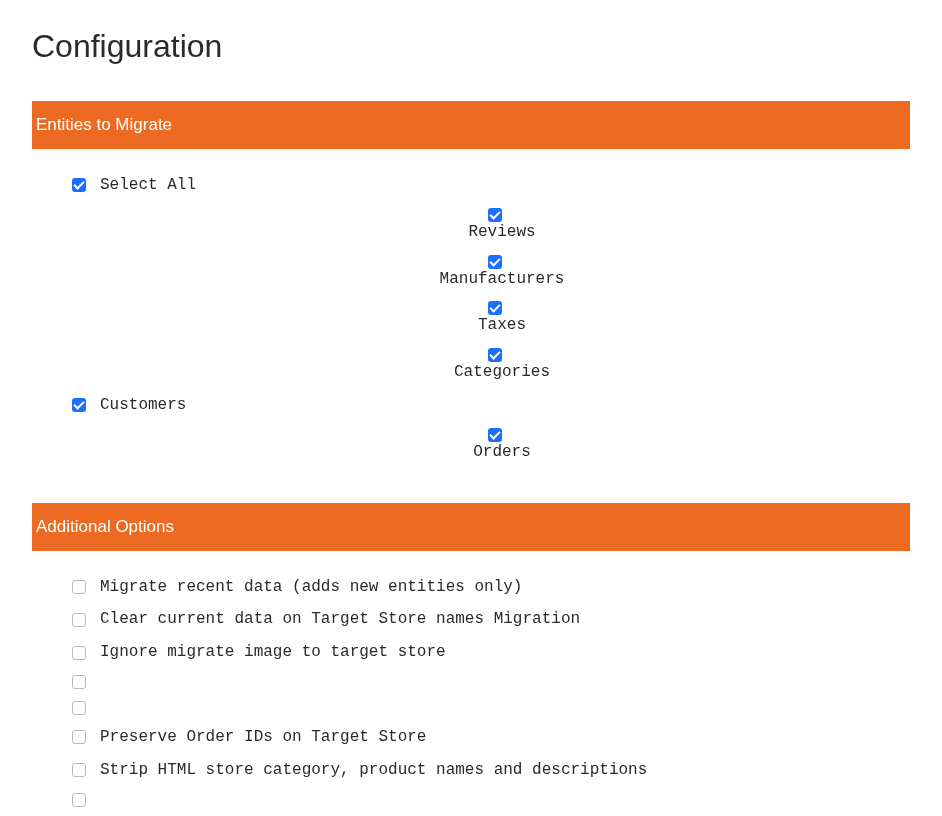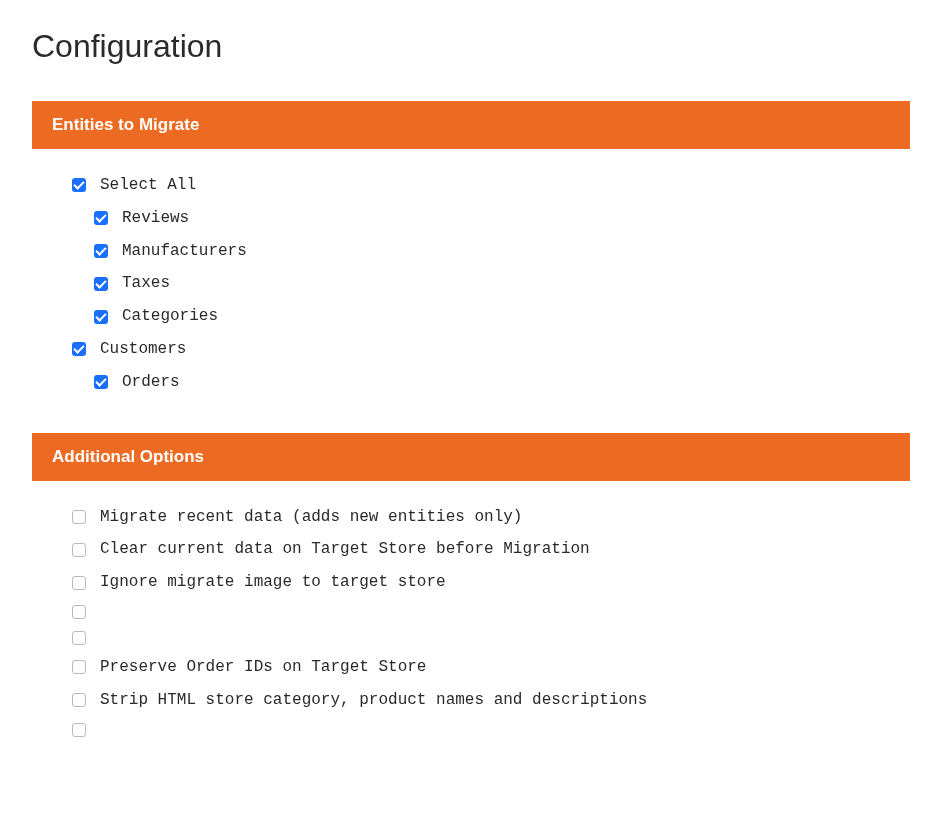--- a/index.html
+++ b/index.html
@@ -18,40 +18,40 @@
     h1.page-title {
       font-size: 32px;
       font-weight: 400;
       color: #2a2a2a;
       margin-bottom: 36px;
     }
     .panel-header {
       background: #ec6a21;
       color: #fff;
       font-size: 17px;
-      padding: 14px 20px;
+      padding: 14px 4px;
       margin-bottom: 0;
-      font-weight: bold;
     }
     .panel {
       margin-bottom: 24px;
     }
     .panel-body {
       padding: 20px 0 10px 40px;
     }
     .check-row {
       display: flex;
       align-items: center;
       padding: 6px 0;
       font-size: 16px;
       color: #2a2a2a;
       font-family: Liberation Mono, monospace;
     }
     .check-row.nested {
       padding-left: 22px;
+      flex-direction: column;
     }
     .cb {
       appearance: none;
       -webkit-appearance: none;
       width: 14px;
       height: 14px;
       border-radius: 3px;
       margin-right: 14px;
       position: relative;
       cursor: pointer;
@@ -133,21 +133,21 @@
   <div class="panel-header">Additional Options</div>
   <div class="panel-body">
 
     <div class="check-row">
       <span class="cb unchecked"></span>
       <span class="check-label">Migrate recent data (adds new entities only)</span>
     </div>
 
     <div class="check-row">
       <span class="cb unchecked"></span>
-      <span class="check-label">Clear current data on Target Store before Migration</span>
+      <span class="check-label">Clear current data on Target Store names Migration</span>
     </div>
 
     <div class="check-row">
       <span class="cb unchecked"></span>
       <span class="check-label">Ignore migrate image to target store</span>
     </div>
 
     <div class="check-row">
       <span class="cb unchecked"></span>
     </div>

